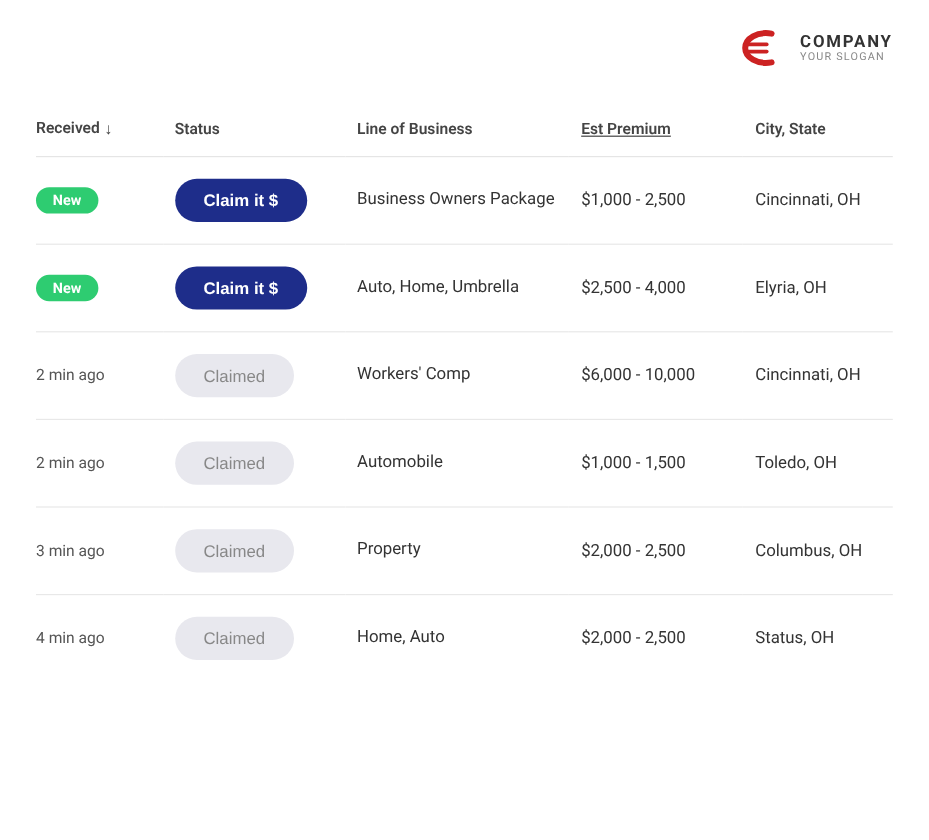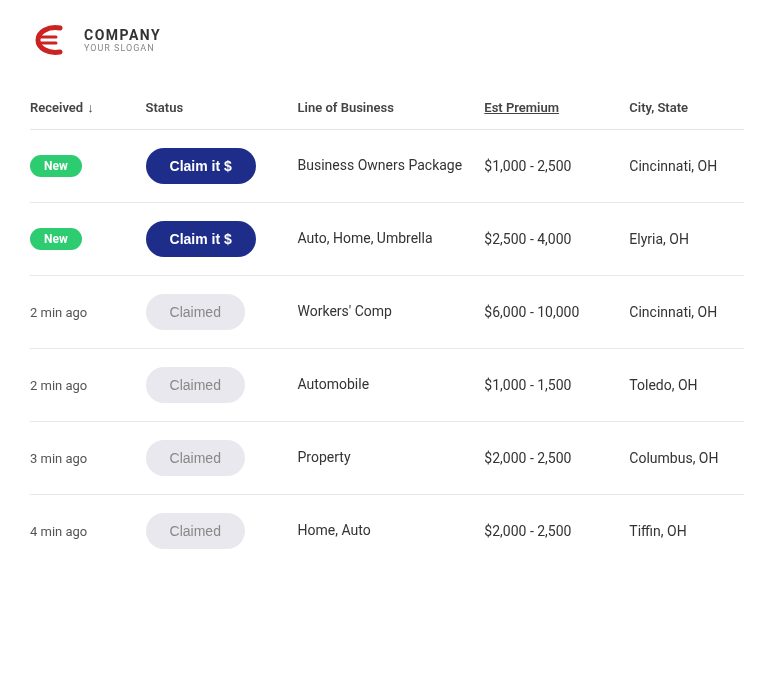--- a/index.html
+++ b/index.html
@@ -8,20 +8,21 @@
       background: #fff;
       color: #222;
       width: 774px;
       min-height: 700px;
     }
 
     .header {
       display: flex;
       align-items: center;
       padding: 18px 30px 10px 30px;
+      justify-content: flex-end;
     }
 
     .logo-container {
       display: flex;
       align-items: center;
       gap: 10px;
     }
 
     .logo-icon {
       width: 44px;
@@ -220,17 +221,17 @@
           <td><button class="btn-claimed">Claimed</button></td>
           <td class="lob-text">Property</td>
           <td>$2,000 - 2,500</td>
           <td>Columbus, OH</td>
         </tr>
         <tr>
           <td>4 min ago</td>
           <td><button class="btn-claimed">Claimed</button></td>
           <td class="lob-text">Home, Auto</td>
           <td>$2,000 - 2,500</td>
-          <td>Tiffin, OH</td>
+          <td>Status, OH</td>
         </tr>
       </tbody>
   </table>
 </div>
 
 </body></html>

